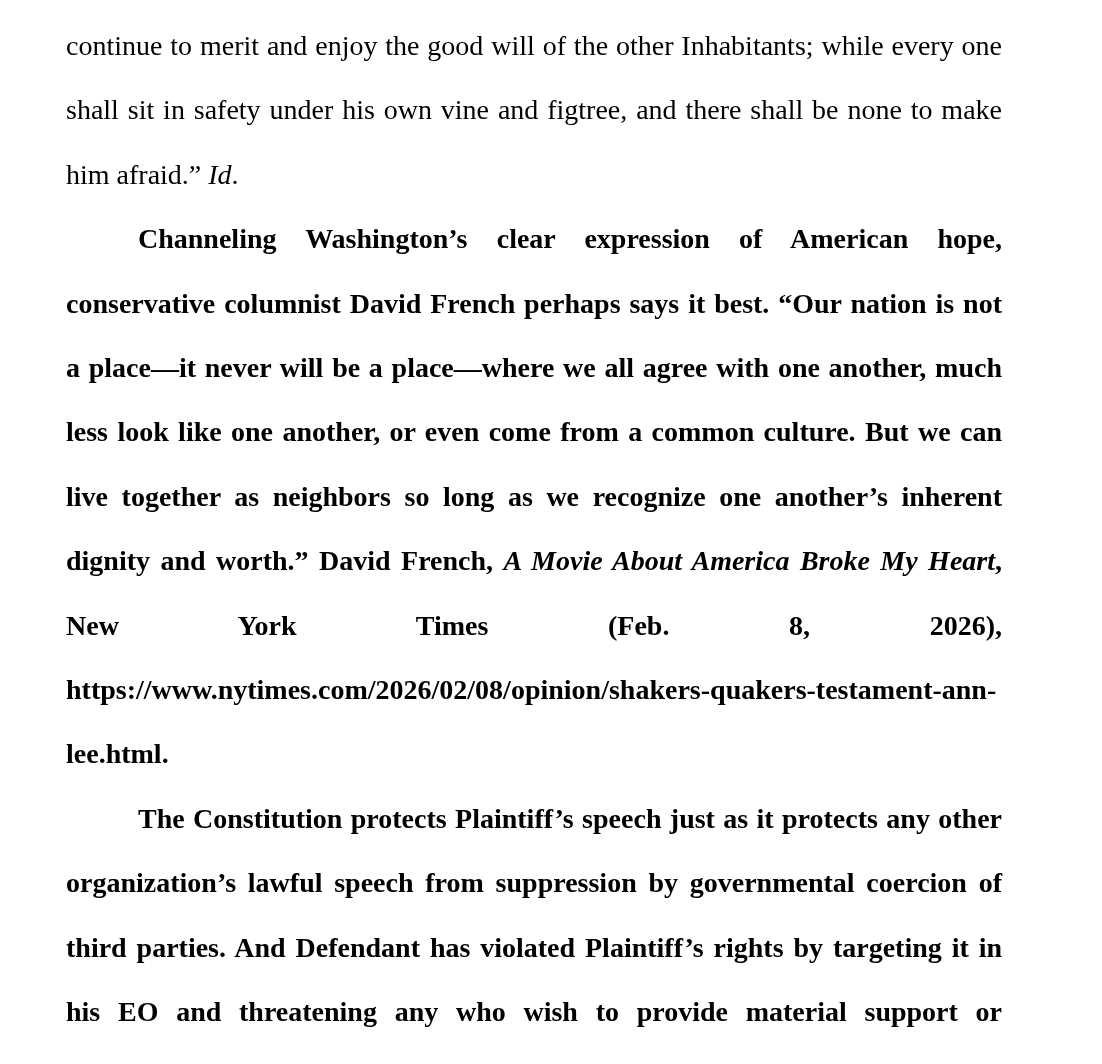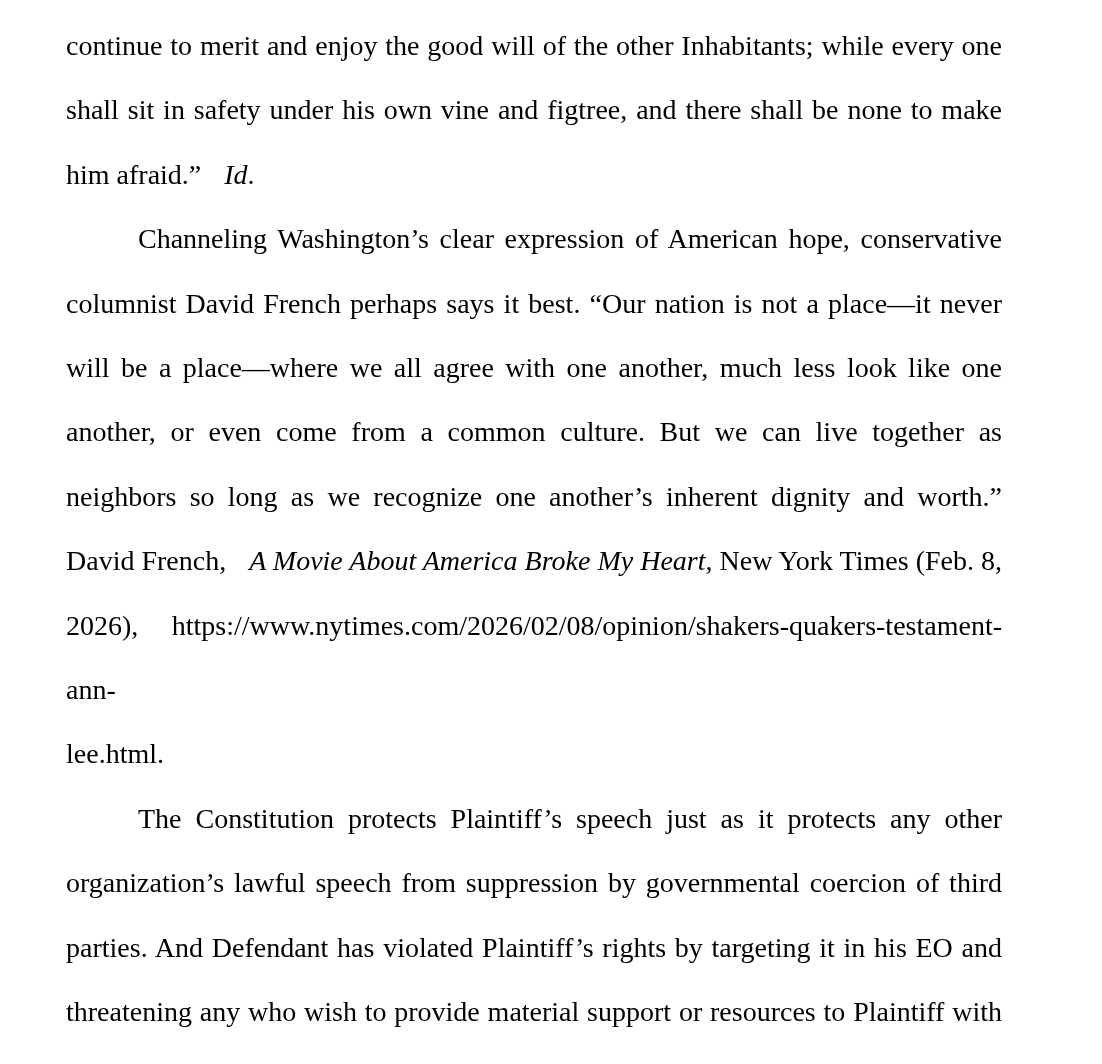--- a/index.html
+++ b/index.html
@@ -22,24 +22,24 @@
     line-height: 64.4px;
     color: #000000;
     text-align: justify;
   }
   .doc p {
     margin: 0;
     padding: 0;
   }
   .doc p.indent {
     text-indent: 72px;
+    font-weight: bold;
   }
   .seg-italic {
     font-style: italic;
-    margin-left: 16px;
   }
   .seg-normal {
     font-style: normal;
   }
 </style>
 </head>
 <body>
 
 <main class="page">
   <div class="doc" id="doc-body">

